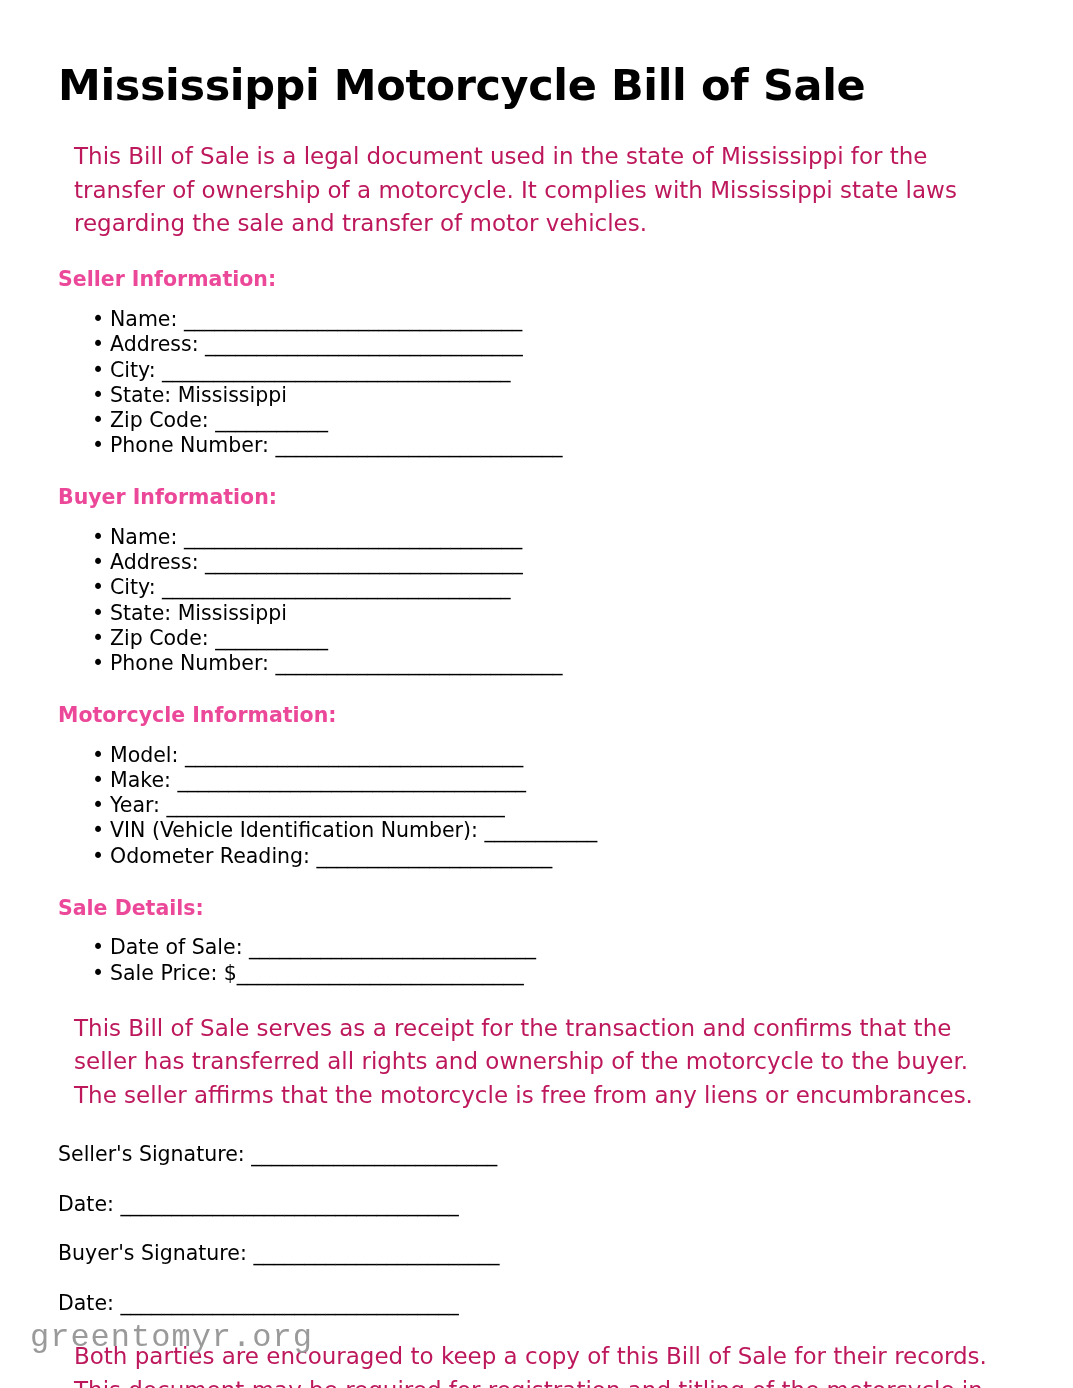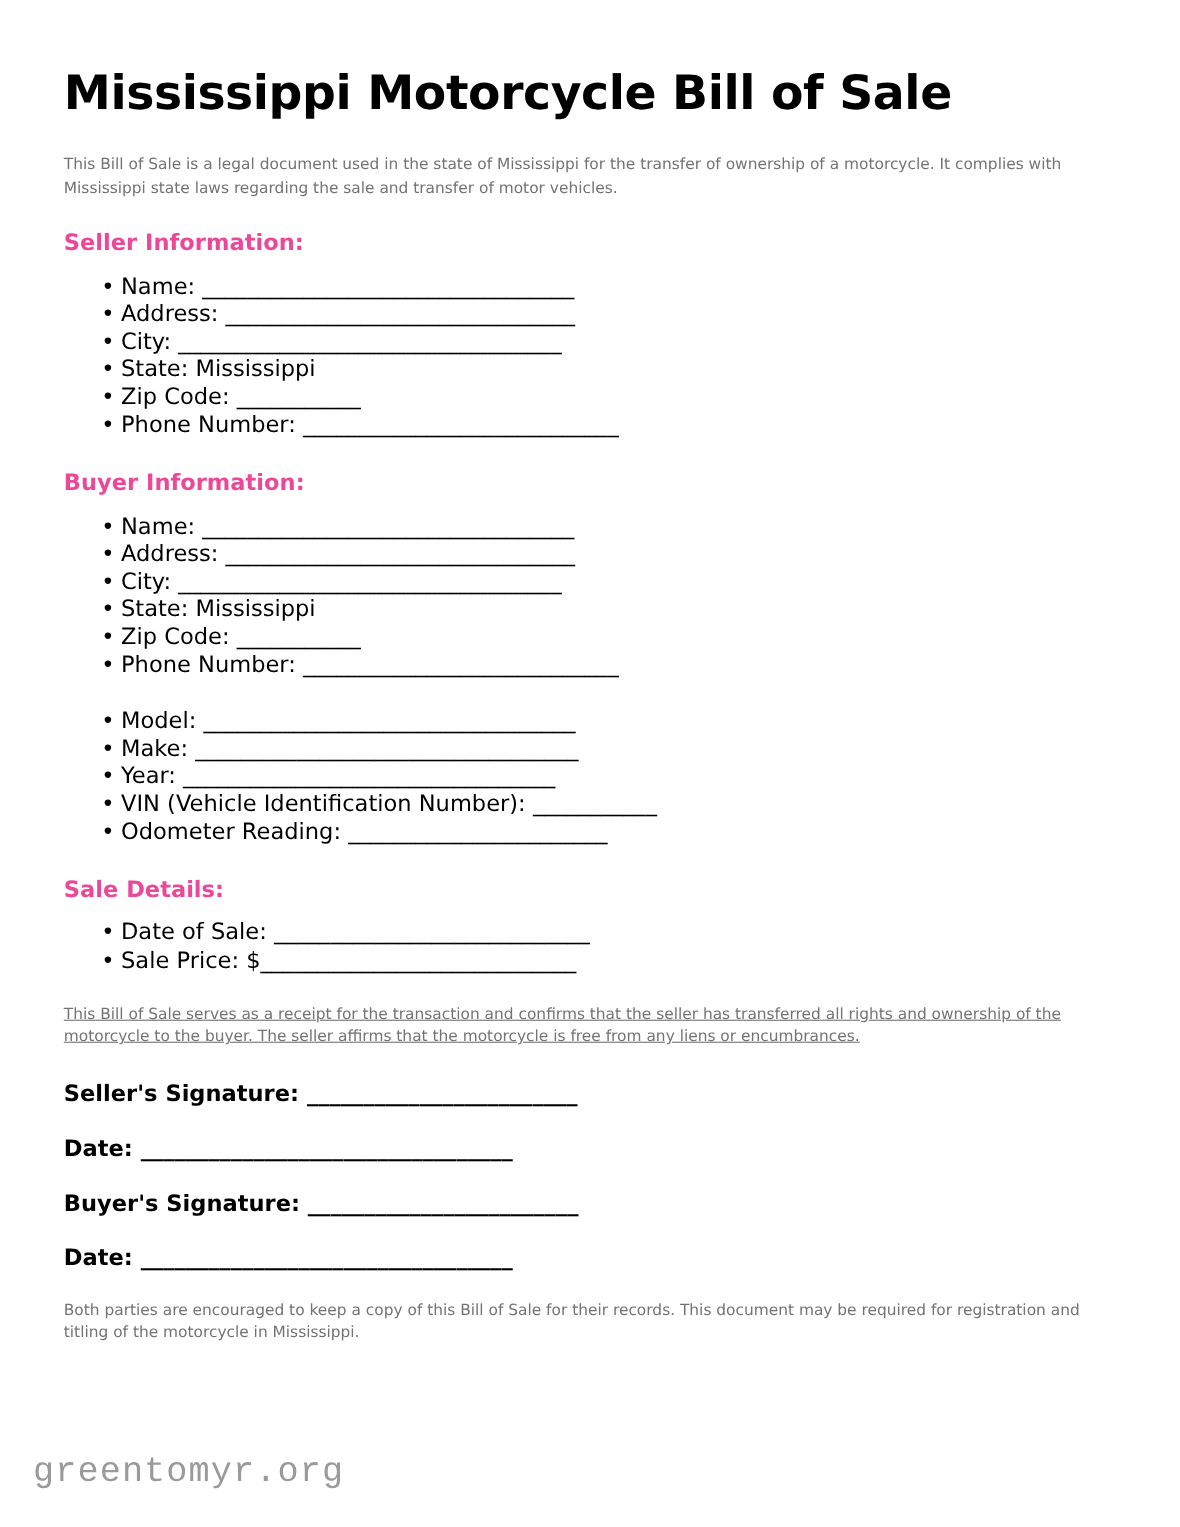--- a/index.html
+++ b/index.html
@@ -37,24 +37,24 @@
   h1.doc-title {
     font-size: 43px;
     font-weight: bold;
     line-height: 1.08;
     margin: 0 0 32px 0;
     letter-spacing: -0.4px;
     color: #000;
   }
 
   p.para {
-    font-size: 14px;
+    font-size: 23px;
     line-height: 1.45;
-    margin: 0 0 26px 0;
-    color: #737373;
+    margin: 0 0 26px 16px;
+    color: #be185d;
     max-width: 952px;
   }
 
   h2.section-head {
     font-size: 20.5px;
     font-weight: bold;
     margin: 0 0 14px 0;
     line-height: 1.3;
     color: #ec4899;
   }
@@ -80,34 +80,33 @@
     position: absolute;
     left: 34px;
     top: 0;
     font-size: 20.5px;
     line-height: 1.23;
     color: #000;
   }
 
   .sig-line {
     font-size: 20.5px;
-    font-weight: bold;
+    font-weight: normal;
     line-height: 1.25;
     margin: 0 0 24px 0;
     white-space: nowrap;
     color: #000;
   }
 
   .sig-block {
     margin-top: 30px;
   }
 
   .closing-para {
     margin-top: 24px;
-    text-decoration: underline;
   }
 
   .watermark {
     position: absolute;
     left: 30px;
     top: 1322px;
     font-family: "Liberation Mono", "DejaVu Sans Mono", monospace;
     font-size: 32px;
     letter-spacing: 1px;
     color: #9a9a9a;
@@ -138,20 +137,21 @@
     <h2 class="section-head">Buyer Information:</h2>
     <ul class="field-list">
       <li>Name: _________________________________</li>
       <li>Address: _______________________________</li>
       <li>City: __________________________________</li>
       <li>State: Mississippi</li>
       <li>Zip Code: ___________</li>
       <li>Phone Number: ____________________________</li>
     </ul>
 
+    <h2 class="section-head">Motorcycle Information:</h2>
     <ul class="field-list">
       <li>Model: _________________________________</li>
       <li>Make: __________________________________</li>
       <li>Year: _________________________________</li>
       <li>VIN (Vehicle Identification Number): ___________</li>
       <li>Odometer Reading: _______________________</li>
     </ul>
 
     <h2 class="section-head">Sale Details:</h2>
     <ul class="field-list">

